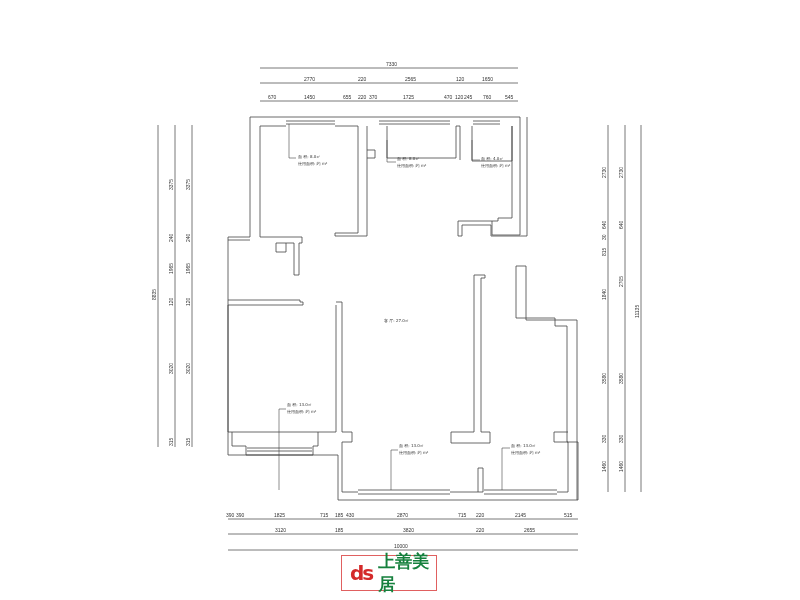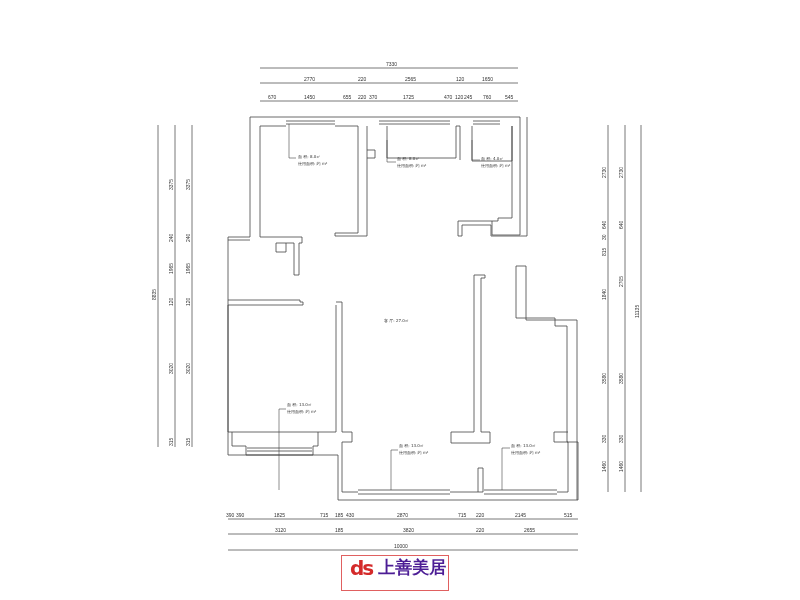--- a/index.html
+++ b/index.html
@@ -1,22 +1,22 @@
 <!DOCTYPE html>
 <html><head>
 <meta charset="utf-8">
 <style>
   html,body{margin:0;padding:0;background:#fff;}
   body{width:800px;height:600px;position:relative;overflow:hidden;font-family:"Liberation Sans",sans-serif;}
   #plan{position:absolute;left:0;top:0;}
   .dim{font-family:"Liberation Sans",sans-serif;font-size:5px;fill:#333;}
   .lbl{font-family:"DejaVu Sans",sans-serif;font-size:4px;fill:#333;}
-  .logo{position:absolute;left:341px;top:555px;width:108px;height:36px;border:1px solid #e06060;box-sizing:border-box;display:flex;align-items:flex-start;}
+  .logo{position:absolute;left:341px;top:555px;width:96px;height:36px;border:1px solid #e06060;box-sizing:border-box;display:flex;align-items:center;}
   .logo-mark{font-size:20px;color:#d42a2a;font-weight:bold;margin-left:8px;letter-spacing:-2px;font-family:"DejaVu Sans",sans-serif;}
-  .logo-text{font-size:17px;color:#4c1d95;font-weight:bold;margin-left:6px;font-family:"DejaVu Sans",sans-serif;}
+  .logo-text{font-size:17px;color:#15803d;font-weight:bold;margin-left:6px;font-family:"DejaVu Sans",sans-serif;}
 </style>
 </head>
 <body>
 
 <svg id="plan" width="800" height="600" viewBox="0 0 800 600">
   <g stroke="#555" stroke-width="0.8" fill="none">
     <line x1="260" y1="68" x2="518" y2="68"></line>
     <line x1="260" y1="83" x2="518" y2="83"></line>
     <line x1="260" y1="101" x2="518" y2="101"></line>
     <line x1="228" y1="519" x2="578" y2="519"></line>

